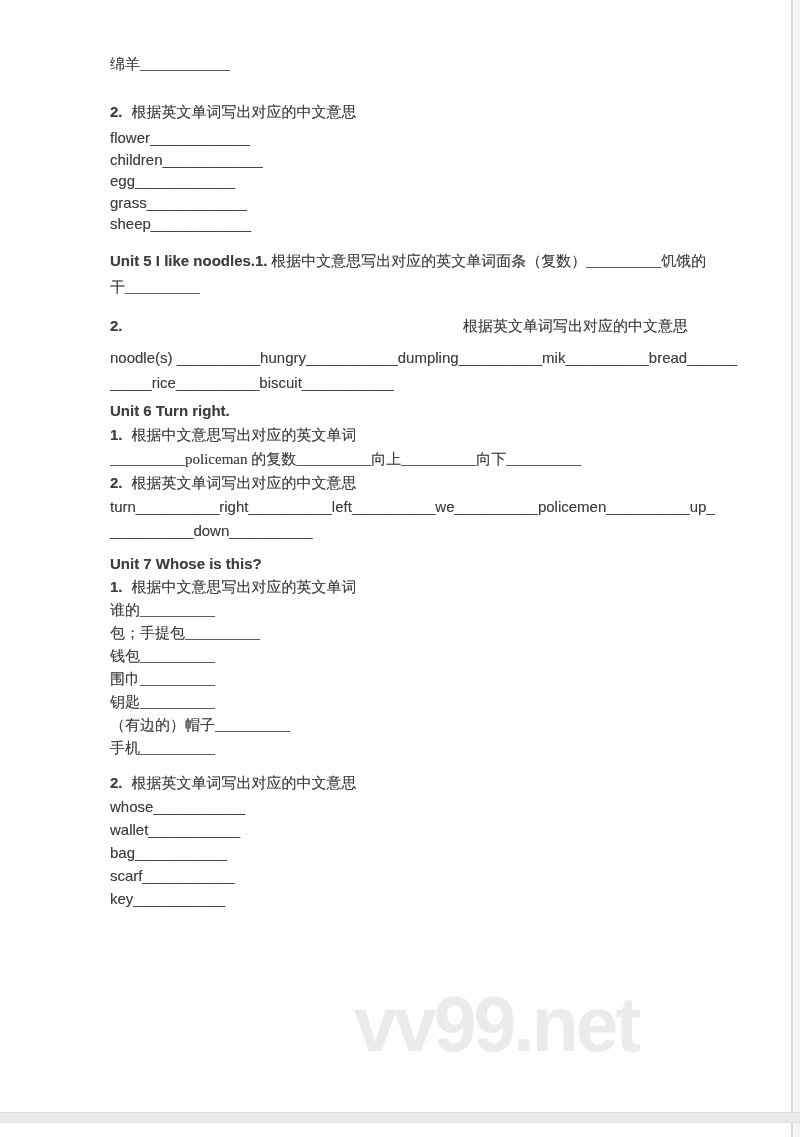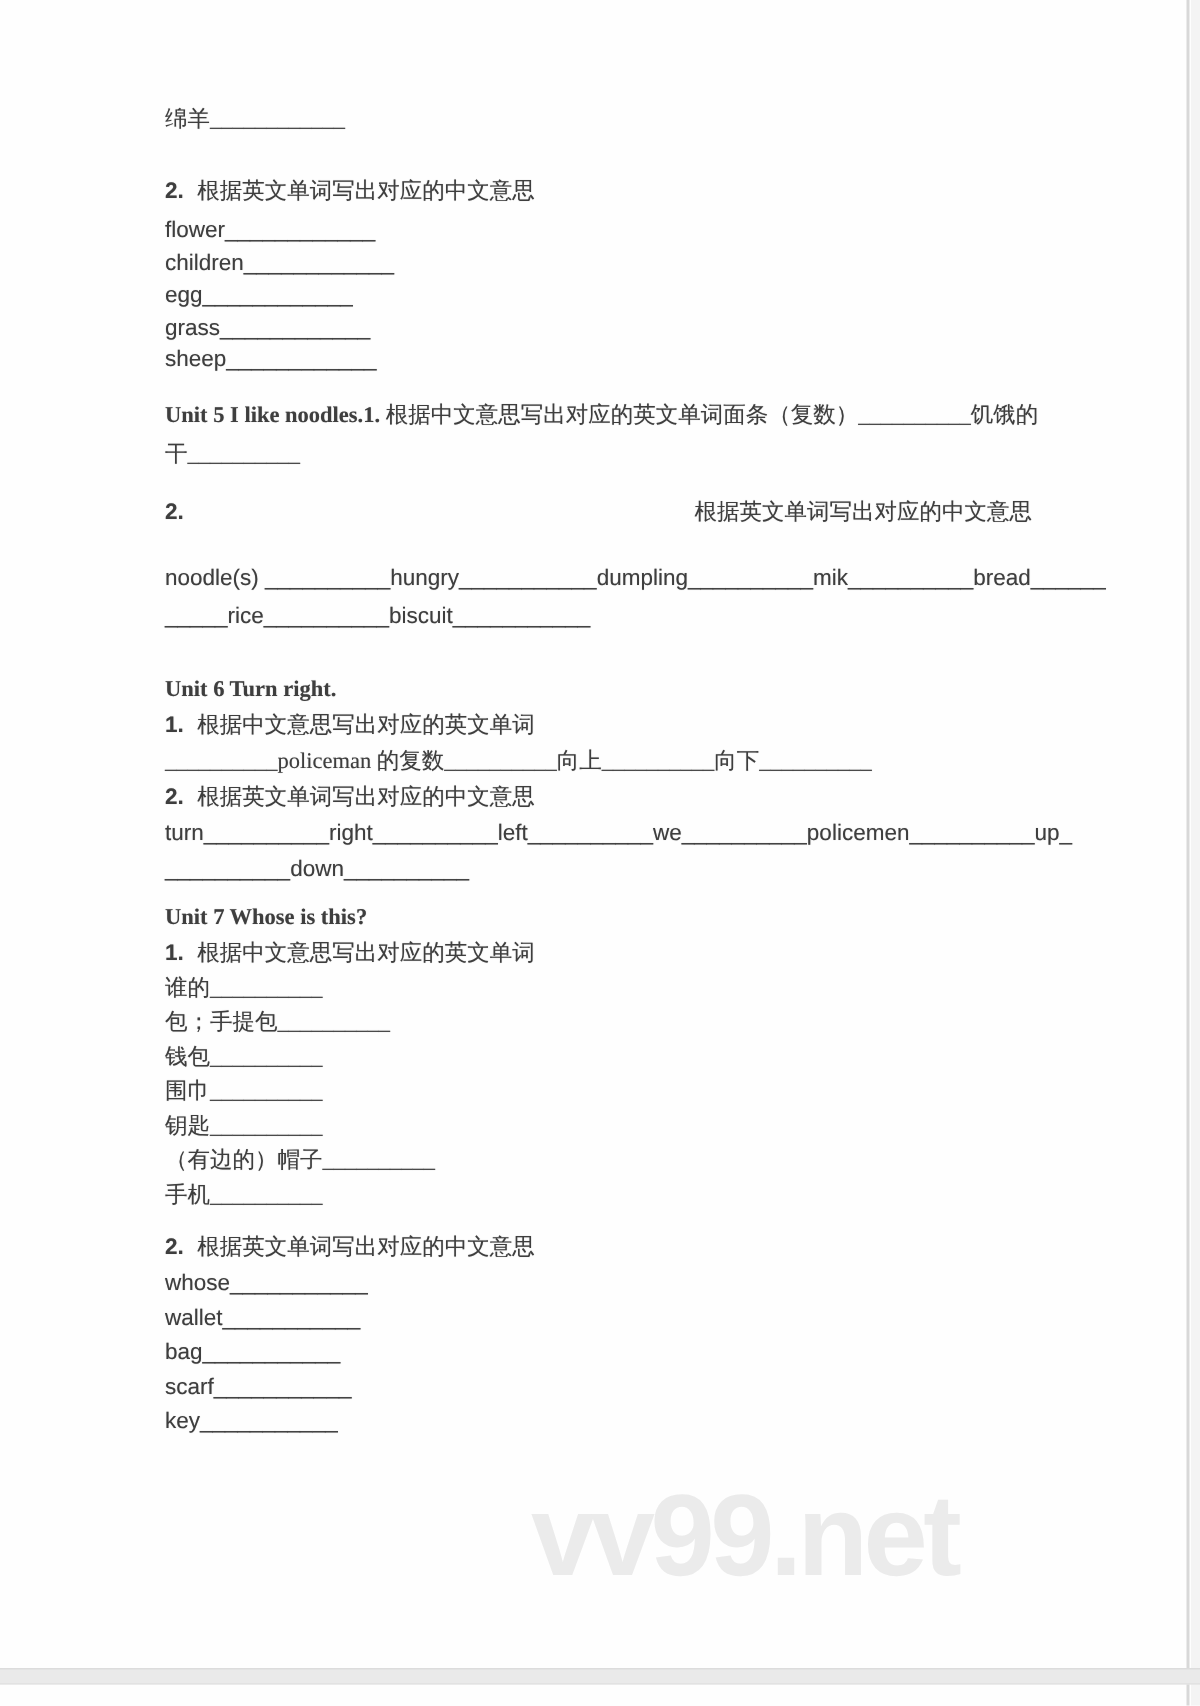--- a/index.html
+++ b/index.html
@@ -17,36 +17,36 @@
     border-top:1px solid #dcdcdc;border-bottom:1px solid #e2e2e2;}
   
   .watermark{
     position:absolute;left:354px;top:980px;
     font-family:"Liberation Sans","DejaVu Sans",sans-serif;
     font-weight:700;font-size:77px;letter-spacing:-3px;
     color:#ebebeb;user-select:none;
   }
   
   .content{
-    position:absolute;left:110px;top:16px;width:578px;
+    position:absolute;left:110px;top:0;width:578px;
     color:#3e3e3e;font-size:15px;
     text-shadow:0 0 0.6px rgba(60,60,60,0.45);
   }
   .ln{white-space:nowrap;}
   .cn{font-family:"Liberation Serif","DejaVu Serif",serif;}
   .en{font-family:"Liberation Sans","DejaVu Sans",sans-serif;}
-  .b{font-weight:700;font-family:Liberation Serif, serif;}
+  .b{font-weight:700;}
   .num{font-family:"Liberation Sans","DejaVu Sans",sans-serif;font-weight:700;margin-right:9px;}
   .blk-top-line{margin-top:53px;line-height:22px;}
   .blk-heading{margin-top:26px;line-height:22px;}
   .blk-list1{margin-top:4px;line-height:21.5px;}
   .blk-u5p1{margin-top:13px;line-height:26px;}
   .blk-u5h2{margin-top:14px;line-height:24px;display:flex;justify-content:space-between;}
-  .blk-u5p2{margin-top:19px;line-height:25px;}
-  .blk-u6{margin-top:25px;line-height:24px;}
+  .blk-u5p2{margin-top:7px;line-height:25px;}
+  .blk-u6{margin-top:4px;line-height:24px;}
   .blk-u7p1{margin-top:9px;line-height:23px;}
   .blk-u7p2{margin-top:11px;line-height:23px;}
 </style>
 </head>
 <body>
 
 <div class="page">
 
   <div class="edge-strip"></div>
   <div class="edge-line"></div>

